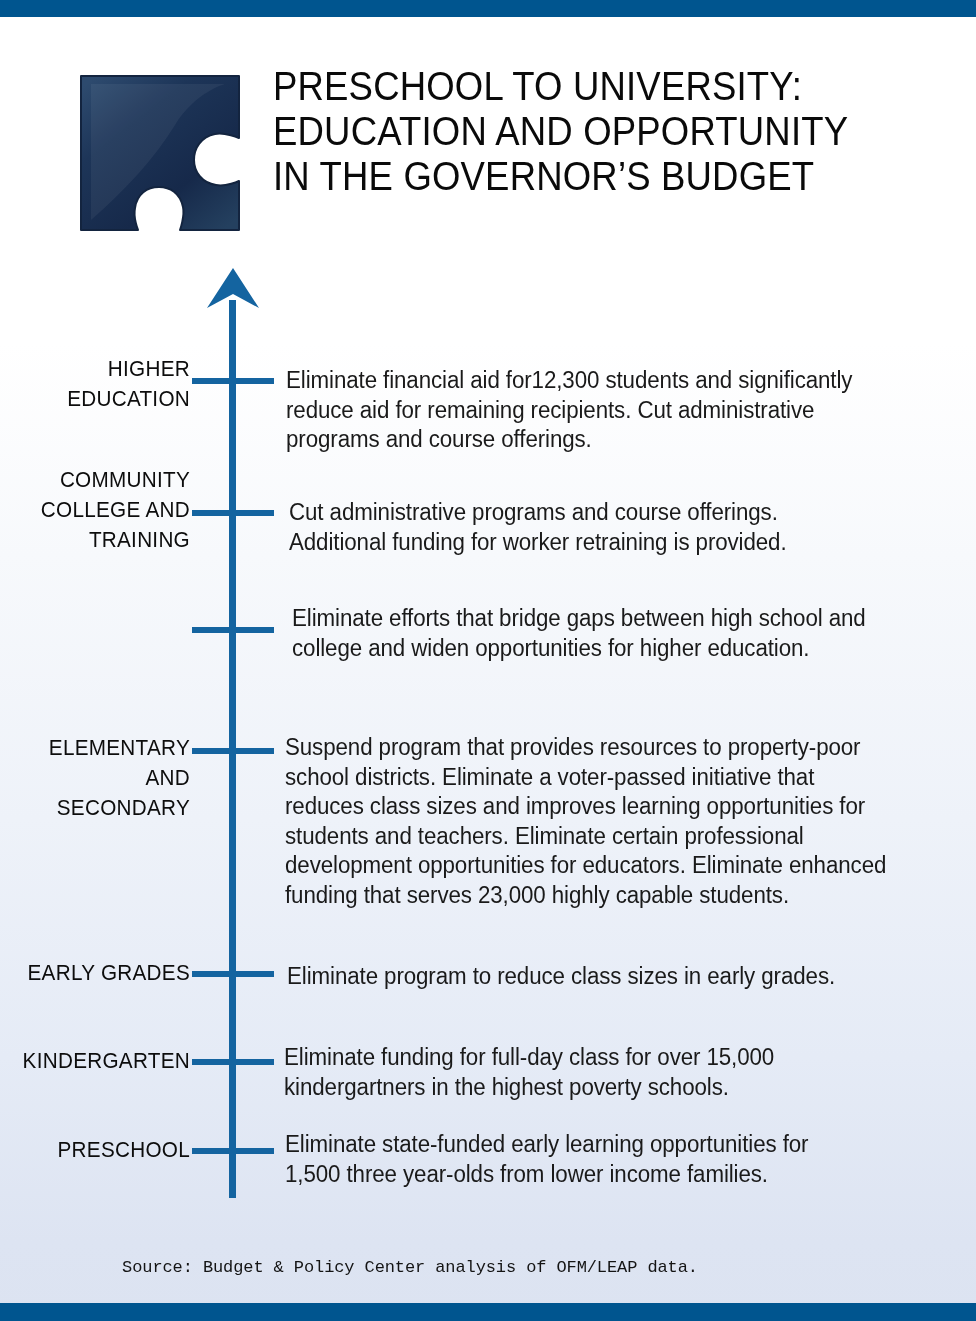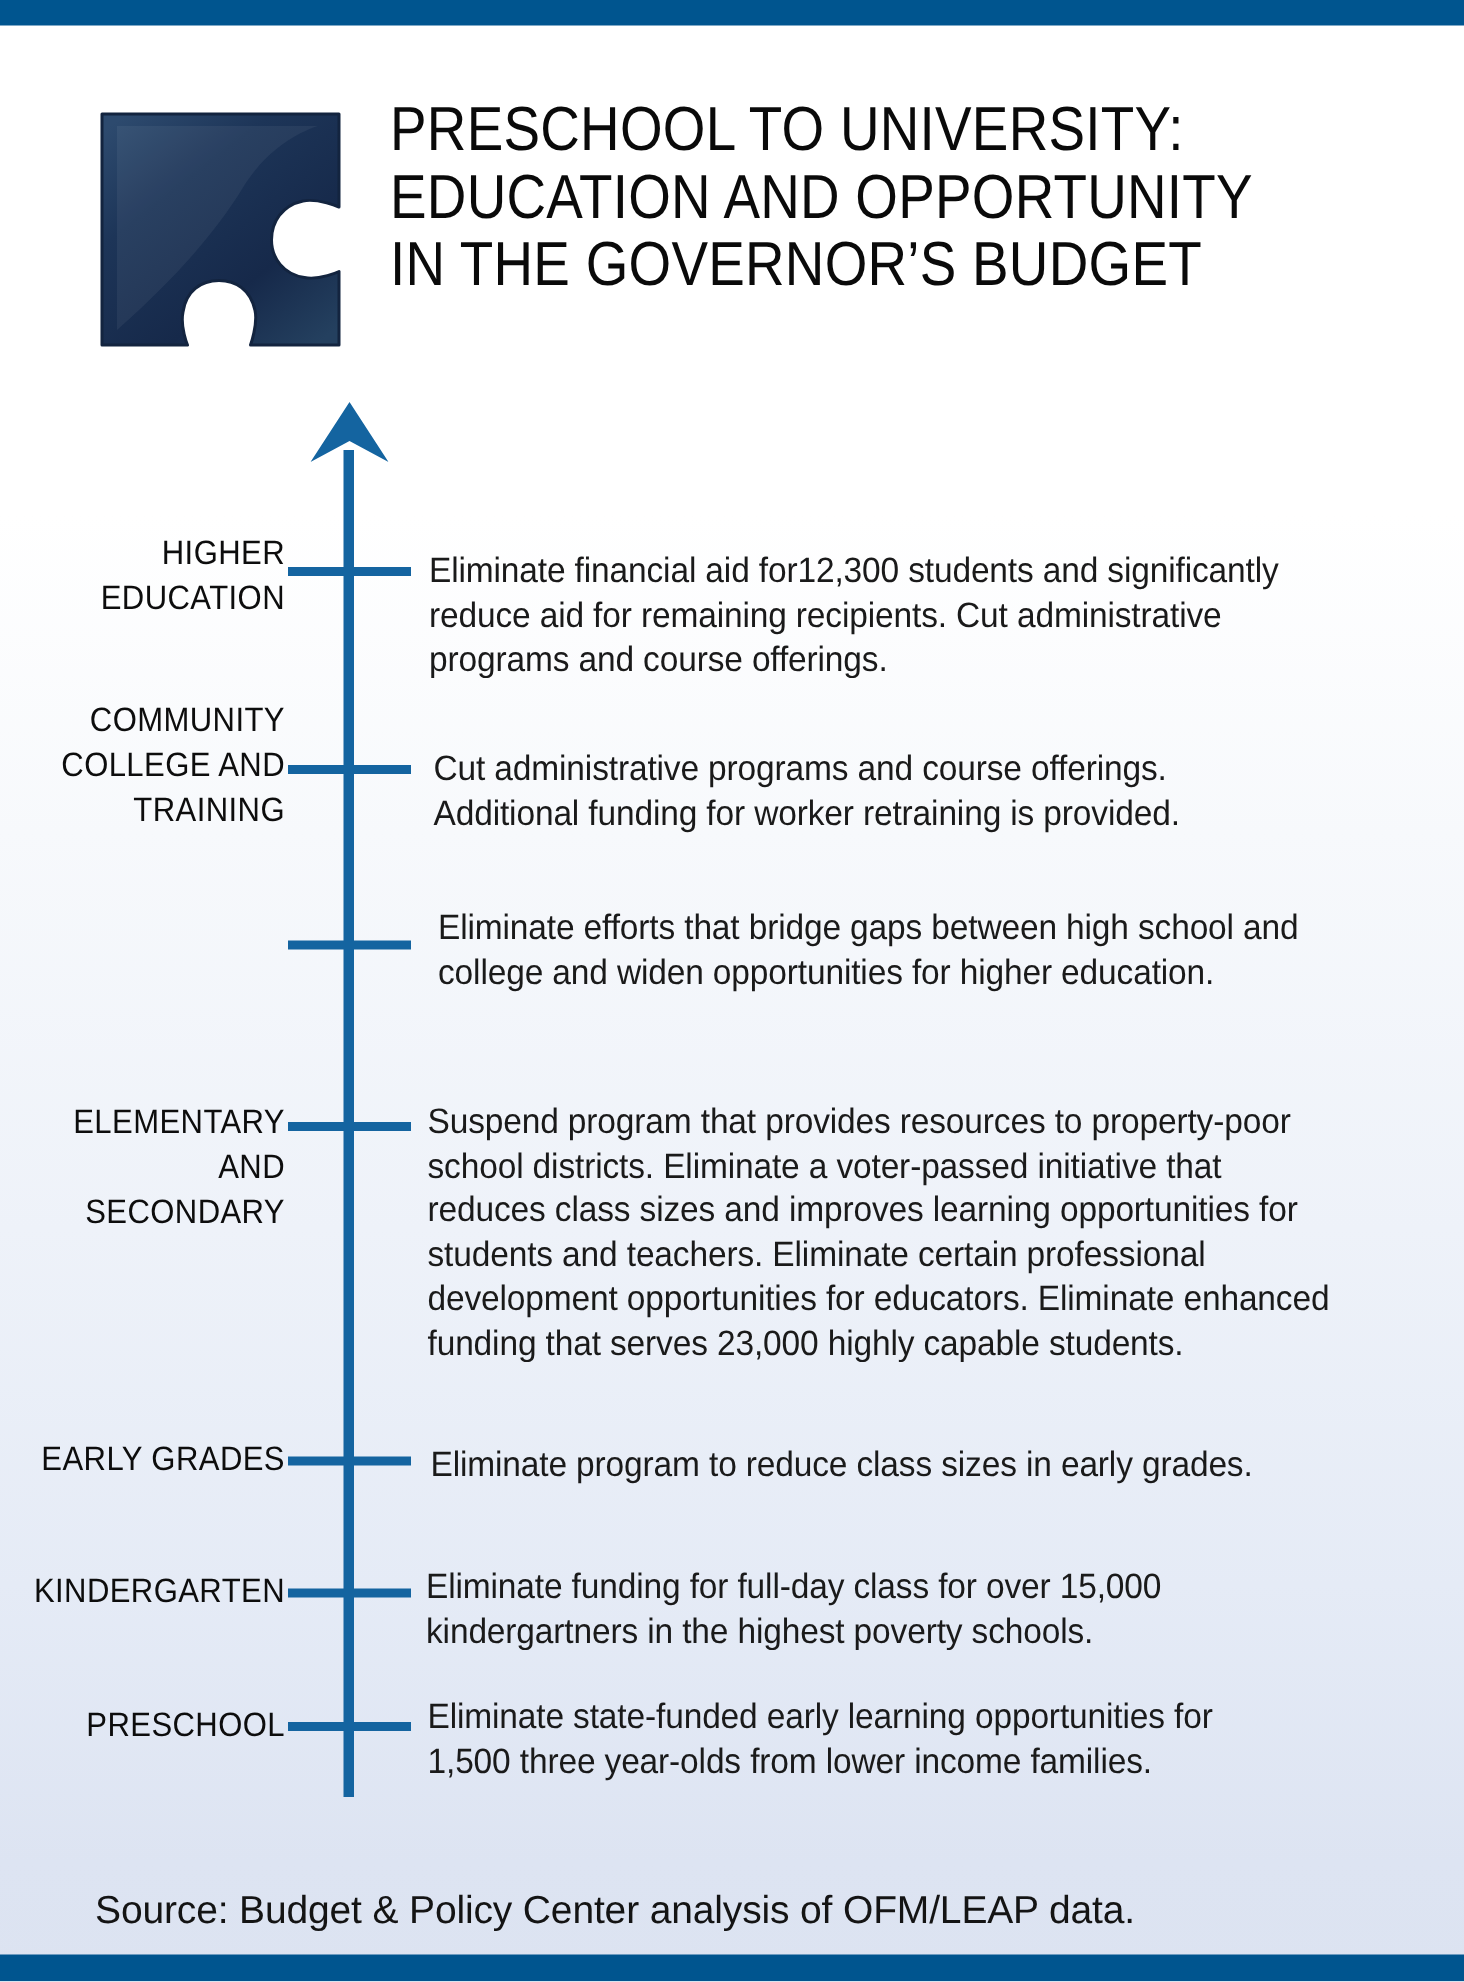--- a/index.html
+++ b/index.html
@@ -38,21 +38,21 @@
   .bottom-bar {
     position: absolute;
     left: 0; top: 1303px;
     width: 976px; height: 18px;
     background: #00558f;
   }
 
   
   .header {
     position: absolute;
-    left: 4px; top: 60px;
+    left: 17px; top: 60px;
     width: 880px;
     height: 180px;
   }
 
   .logo {
     position: absolute;
     left: 58px; top: 10px;
     width: 170px; height: 166px;
   }
   .logo svg { display: block; }
@@ -129,22 +129,22 @@
     transform: scaleX(0.95);
     transform-origin: left top;
   }
 
   .source {
     position: absolute;
     left: 0;
     top: 1258px;
     width: 820px;
     text-align: center;
-    font-family: Liberation Sans, sans-serif;
-    font-size: 26px;
+    font-family: Liberation Mono, monospace;
+    font-size: 17px;
     color: #141414;
     letter-spacing: -0.1px;
   }
 </style>
 </head>
 <body>
 
 <div id="poster">
 
   <div class="top-bar"></div>

